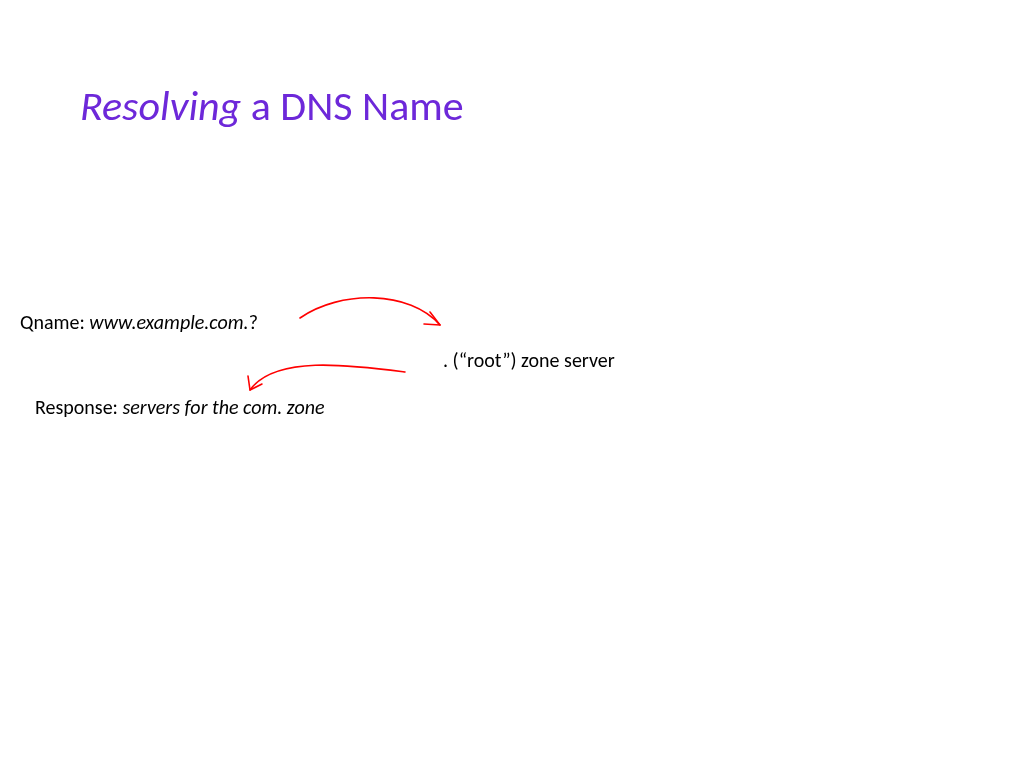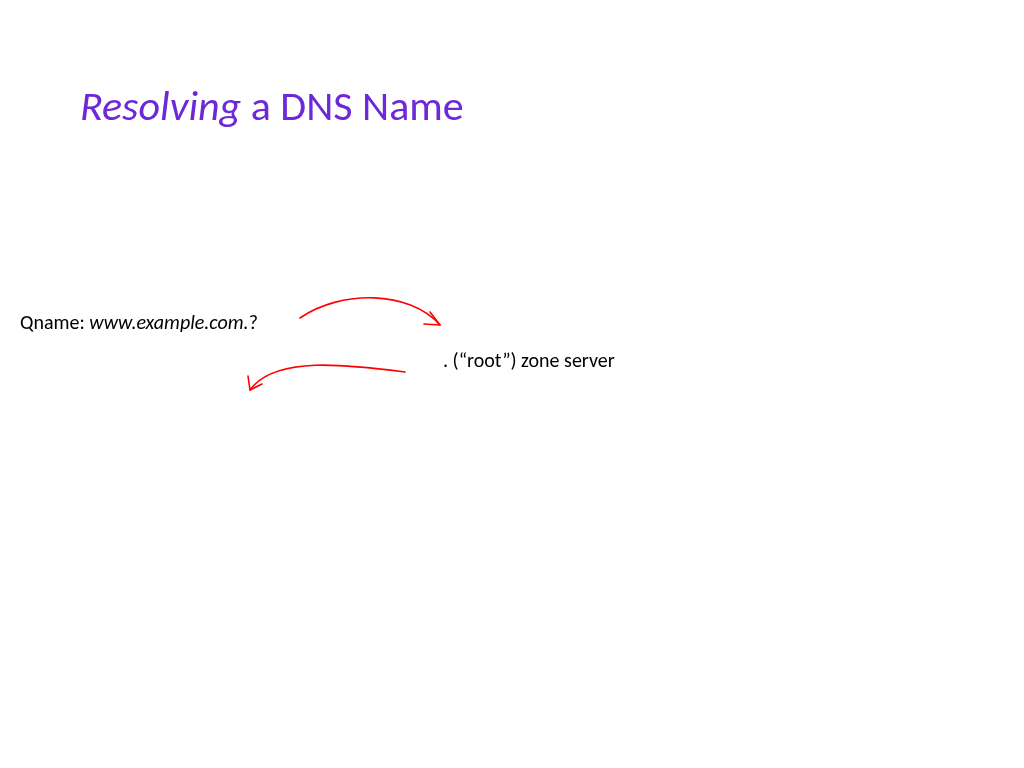--- a/index.html
+++ b/index.html
@@ -72,20 +72,23 @@
   </div>
 
   <div class="qname-line">
     <span>Qname: </span><span class="italic">www.example.com.</span><span>?</span>
   </div>
 
   <div class="root-line">
     <span>. (“root”) zone server</span>
   </div>
 
+  <div class="response-line">
+    <span>Response: </span><span class="italic">servers for the com. zone</span>
+  </div>
 
   <svg class="arrows" viewBox="0 0 1024 768">
 
     <g>
       <path d="M 300 318 C 340 290, 410 290, 440 325" stroke="#ff0000" stroke-width="1.6" fill="none" stroke-linecap="round"></path>
 
       <path d="M 440 325 L 430 312 M 440 325 L 424 324" stroke="#ff0000" stroke-width="1.6" fill="none" stroke-linecap="round"></path>
     </g>
 
     <g>

